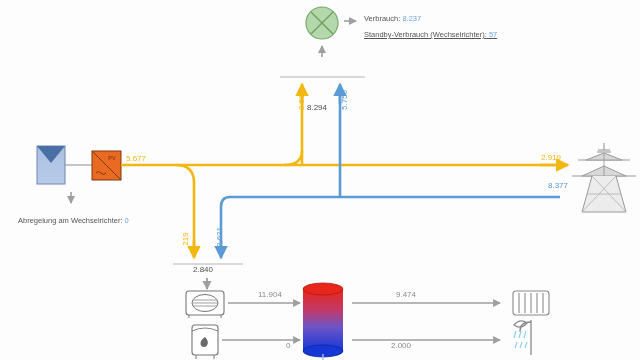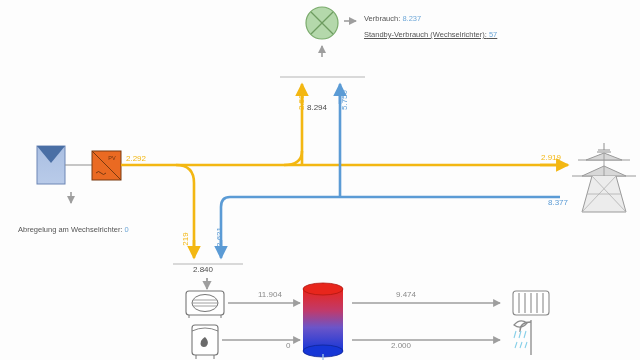--- a/index.html
+++ b/index.html
@@ -198,34 +198,34 @@
 
   <div class="lbl lbl-note" style="left:364px; top:15px;">
     <span>Verbrauch:</span>
     <span class="v">8.237</span>
   </div>
   <div class="lbl lbl-note" style="left:364px; top:31px;text-decoration:underline;">
     <span>Standby-Verbrauch (Wechselrichter):</span>
     <span class="v">57</span>
   </div>
 
-  <div class="lbl lbl-note" style="left:18px; top:226px;text-align:center;">
+  <div class="lbl lbl-note" style="left:18px; top:217px;text-align:center;">
     <span>Abregelung am Wechselrichter:</span>
     <span class="v">0</span>
   </div>
 
   <div class="lbl lbl-dark" style="left:307px; top:64px;margin-top:40px;">8.294</div>
 
   <div class="lbl lbl-dark" style="left:193px; top:266px;">2.840</div>
 
-  <div class="lbl lbl-yellow" style="left:126px; top:155px;">2.292</div>
+  <div class="lbl lbl-yellow" style="left:126px; top:155px;">5.677</div>
 
   <div class="lbl lbl-yellow" style="left:541px; top:154px;">2.919</div>
 
-  <div class="lbl lbl-blue" style="left:548px; top:199px;">8.377</div>
+  <div class="lbl lbl-blue" style="left:548px; top:182px;">8.377</div>
 
   <div class="lbl lbl-yellow rot" style="left:287px; top:96px; width:30px; text-align:center;">2.539</div>
 
   <div class="lbl lbl-blue rot" style="left:330px; top:96px; width:30px; text-align:center;">5.756</div>
 
   <div class="lbl lbl-yellow rot" style="left:174px; top:235px; width:24px; text-align:center;">219</div>
 
   <div class="lbl lbl-blue rot" style="left:205px; top:233px; width:30px; text-align:center;">2.621</div>
 
   <div class="lbl lbl-grey" style="left:258px; top:291px;">11.904</div>

